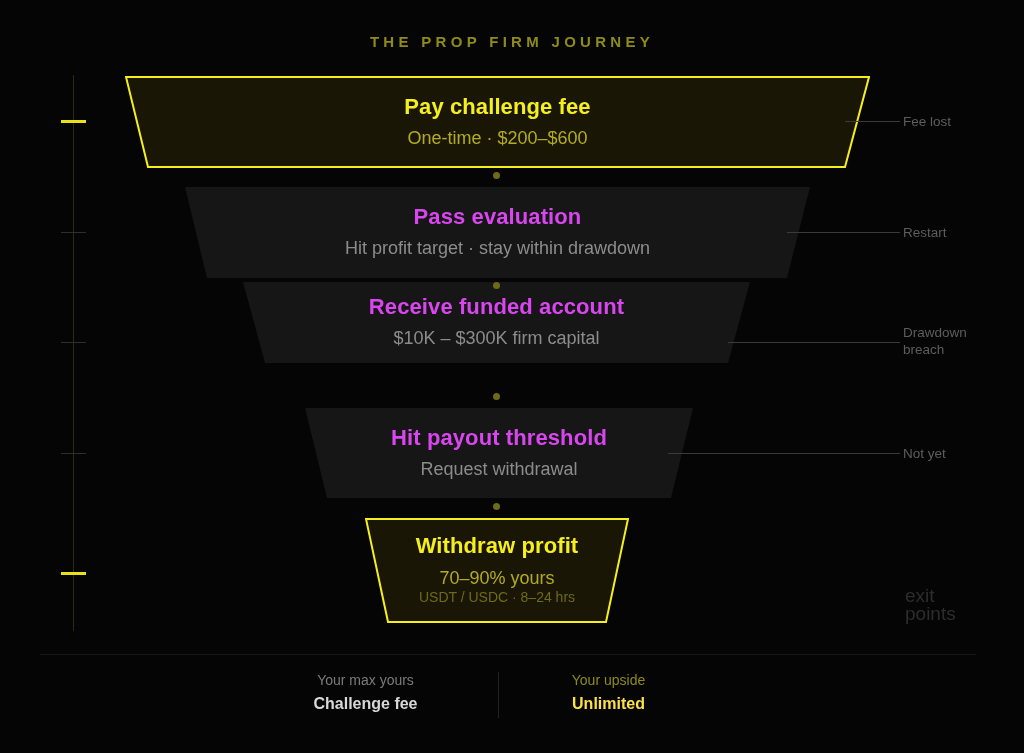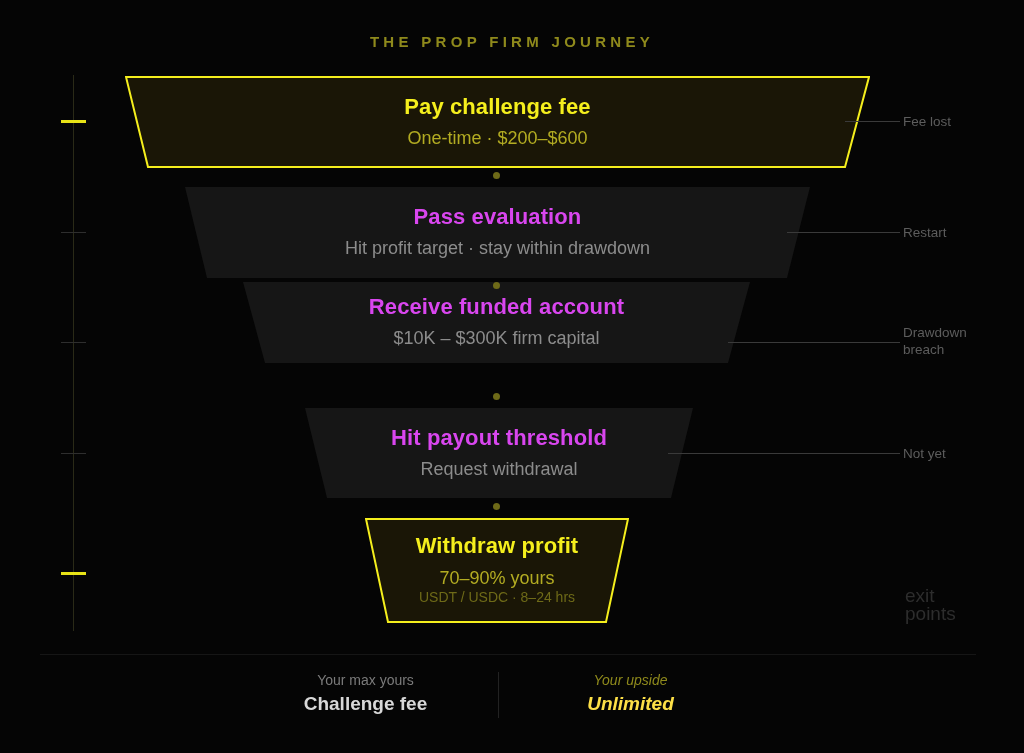--- a/index.html
+++ b/index.html
@@ -133,21 +133,21 @@
     position: absolute;
     top: 670px;
     text-align: center;
   }
   .footer-label {
     font-size: 14px;
     color: #7b7b7b;
     line-height: 20px;
   }
   .footer-value {
-    font-size: 19px;
+    font-size: 16px;
     font-weight: bold;
     color: #d8d8d8;
     line-height: 26px;
     margin-top: 1px;
   }
   .footer-block.up .footer-label { color: #8f8a1c; }
   .footer-block.up .footer-value { color: #fde047; }
   #footer-vdivider {
     position: absolute;
     left: 498px; top: 672px;
@@ -242,18 +242,18 @@
     </div>
 
   <div id="footer-divider"></div>
   <div id="footer-vdivider"></div>
 
   <div class="footer-block loss" style="left:233px; width:265px;">
     <div class="footer-label">Your max yours</div>
     <div class="footer-value">Challenge fee</div>
   </div>
 
-  <div class="footer-block up" style="left:498px; width:265px;font-style:italic;">
+  <div class="footer-block up" style="left:476px; width:265px;">
     <div class="footer-label">Your upside</div>
     <div class="footer-value">Unlimited</div>
   </div>
 
 </div>
 
 </body></html>

